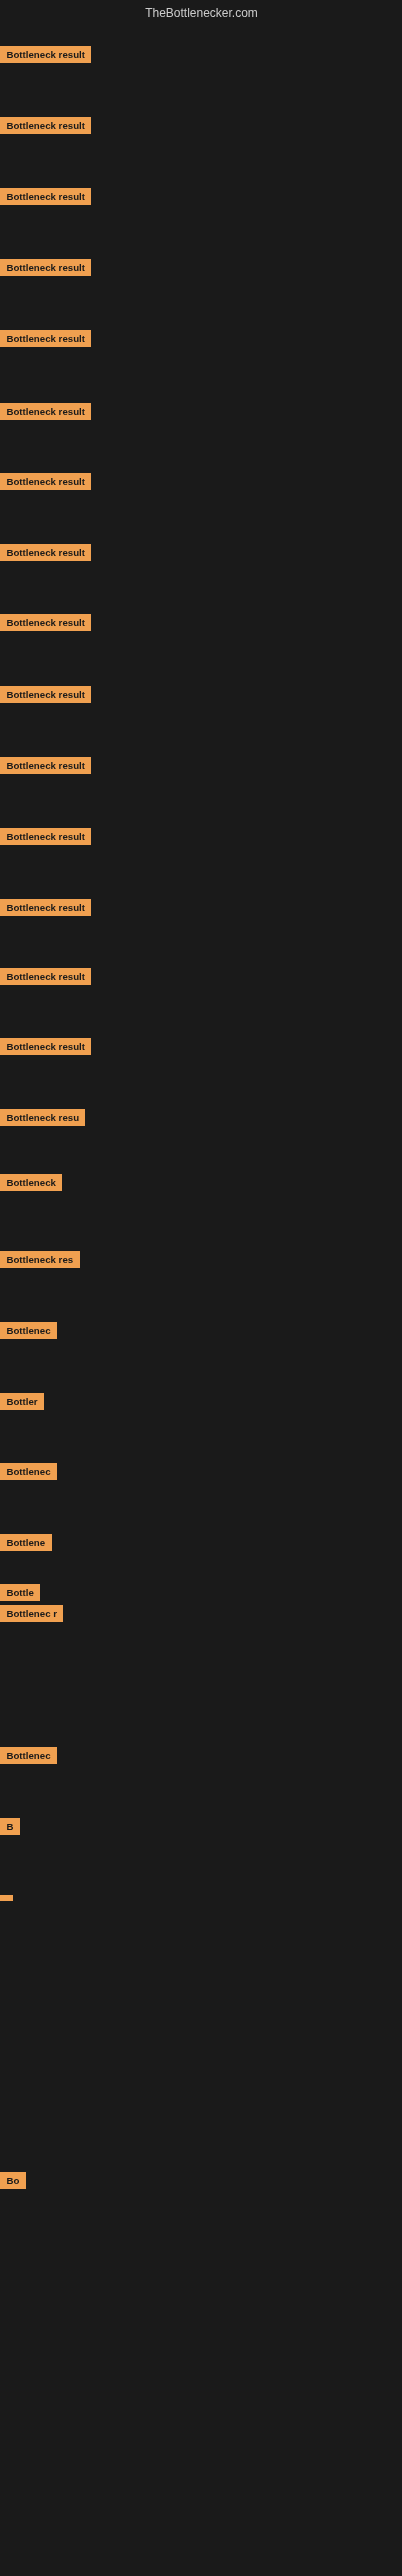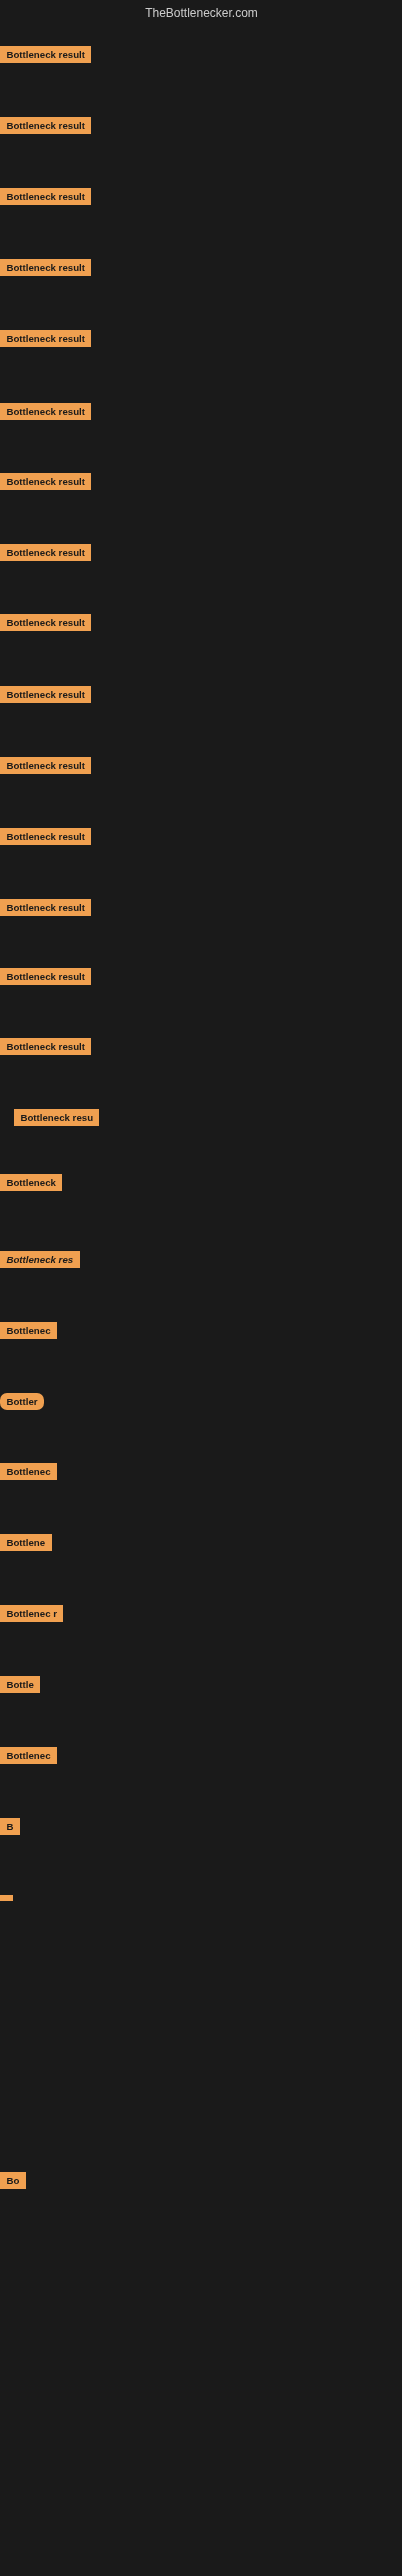--- a/index.html
+++ b/index.html
@@ -54,27 +54,27 @@
     <div class="bottleneck-item" style="top: 403px;"><span class="bottleneck-badge" style="max-width: 129px;">Bottleneck result</span></div>
     <div class="bottleneck-item" style="top: 473px;"><span class="bottleneck-badge" style="max-width: 129px;">Bottleneck result</span></div>
     <div class="bottleneck-item" style="top: 544px;"><span class="bottleneck-badge" style="max-width: 129px;">Bottleneck result</span></div>
     <div class="bottleneck-item" style="top: 614px;"><span class="bottleneck-badge" style="max-width: 129px;">Bottleneck result</span></div>
     <div class="bottleneck-item" style="top: 686px;"><span class="bottleneck-badge" style="max-width: 129px;">Bottleneck result</span></div>
     <div class="bottleneck-item" style="top: 757px;"><span class="bottleneck-badge" style="max-width: 129px;">Bottleneck result</span></div>
     <div class="bottleneck-item" style="top: 828px;"><span class="bottleneck-badge" style="max-width: 129px;">Bottleneck result</span></div>
     <div class="bottleneck-item" style="top: 899px;"><span class="bottleneck-badge" style="max-width: 129px;">Bottleneck result</span></div>
     <div class="bottleneck-item" style="top: 968px;"><span class="bottleneck-badge" style="max-width: 129px;">Bottleneck result</span></div>
     <div class="bottleneck-item" style="top: 1038px;"><span class="bottleneck-badge" style="max-width: 121px;">Bottleneck result</span></div>
-    <div class="bottleneck-item" style="top: 1109px;"><span class="bottleneck-badge" style="max-width: 105px; margin-left: 14px;">Bottleneck resu</span></div>
+    <div class="bottleneck-item" style="top: 1109px;"><span class="bottleneck-badge" style="max-width: 105px;">Bottleneck resu</span></div>
     <div class="bottleneck-item" style="top: 1174px;"><span class="bottleneck-badge" style="max-width: 81px;">Bottleneck</span></div>
-    <div class="bottleneck-item" style="top: 1251px;"><span class="bottleneck-badge" style="max-width: 97px; font-style: italic;">Bottleneck res</span></div>
+    <div class="bottleneck-item" style="top: 1251px;"><span class="bottleneck-badge" style="max-width: 97px;">Bottleneck res</span></div>
     <div class="bottleneck-item" style="top: 1322px;"><span class="bottleneck-badge" style="max-width: 74px;">Bottlenec</span></div>
-    <div class="bottleneck-item" style="top: 1393px;"><span class="bottleneck-badge" style="max-width: 60px; border-radius: 7px;">Bottler</span></div>
+    <div class="bottleneck-item" style="top: 1393px;"><span class="bottleneck-badge" style="max-width: 60px;">Bottler</span></div>
     <div class="bottleneck-item" style="top: 1463px;"><span class="bottleneck-badge" style="max-width: 74px;">Bottlenec</span></div>
     <div class="bottleneck-item" style="top: 1534px;"><span class="bottleneck-badge" style="max-width: 68px;">Bottlene</span></div>
     <div class="bottleneck-item" style="top: 1605px;"><span class="bottleneck-badge" style="max-width: 85px;">Bottlenec r</span></div>
-    <div class="bottleneck-item" style="top: 1676px;"><span class="bottleneck-badge" style="max-width: 56px;">Bottle</span></div>
+    <div class="bottleneck-item" style="top: 1584px;"><span class="bottleneck-badge" style="max-width: 56px;">Bottle</span></div>
     <div class="bottleneck-item" style="top: 1747px;"><span class="bottleneck-badge" style="max-width: 74px;">Bottlenec</span></div>
     <div class="bottleneck-item" style="top: 1818px;"><span class="bottleneck-badge" style="max-width: 31px;">B</span></div>
     <div class="bottleneck-item" style="top: 1889px;"><span class="bottleneck-badge" style="width: 6.4px;"></span></div>
     <div class="bottleneck-item" style="top: 2172px;"><span class="bottleneck-badge" style="max-width: 36px;">Bo</span></div>
   </div>
 
 
 </body></html>

